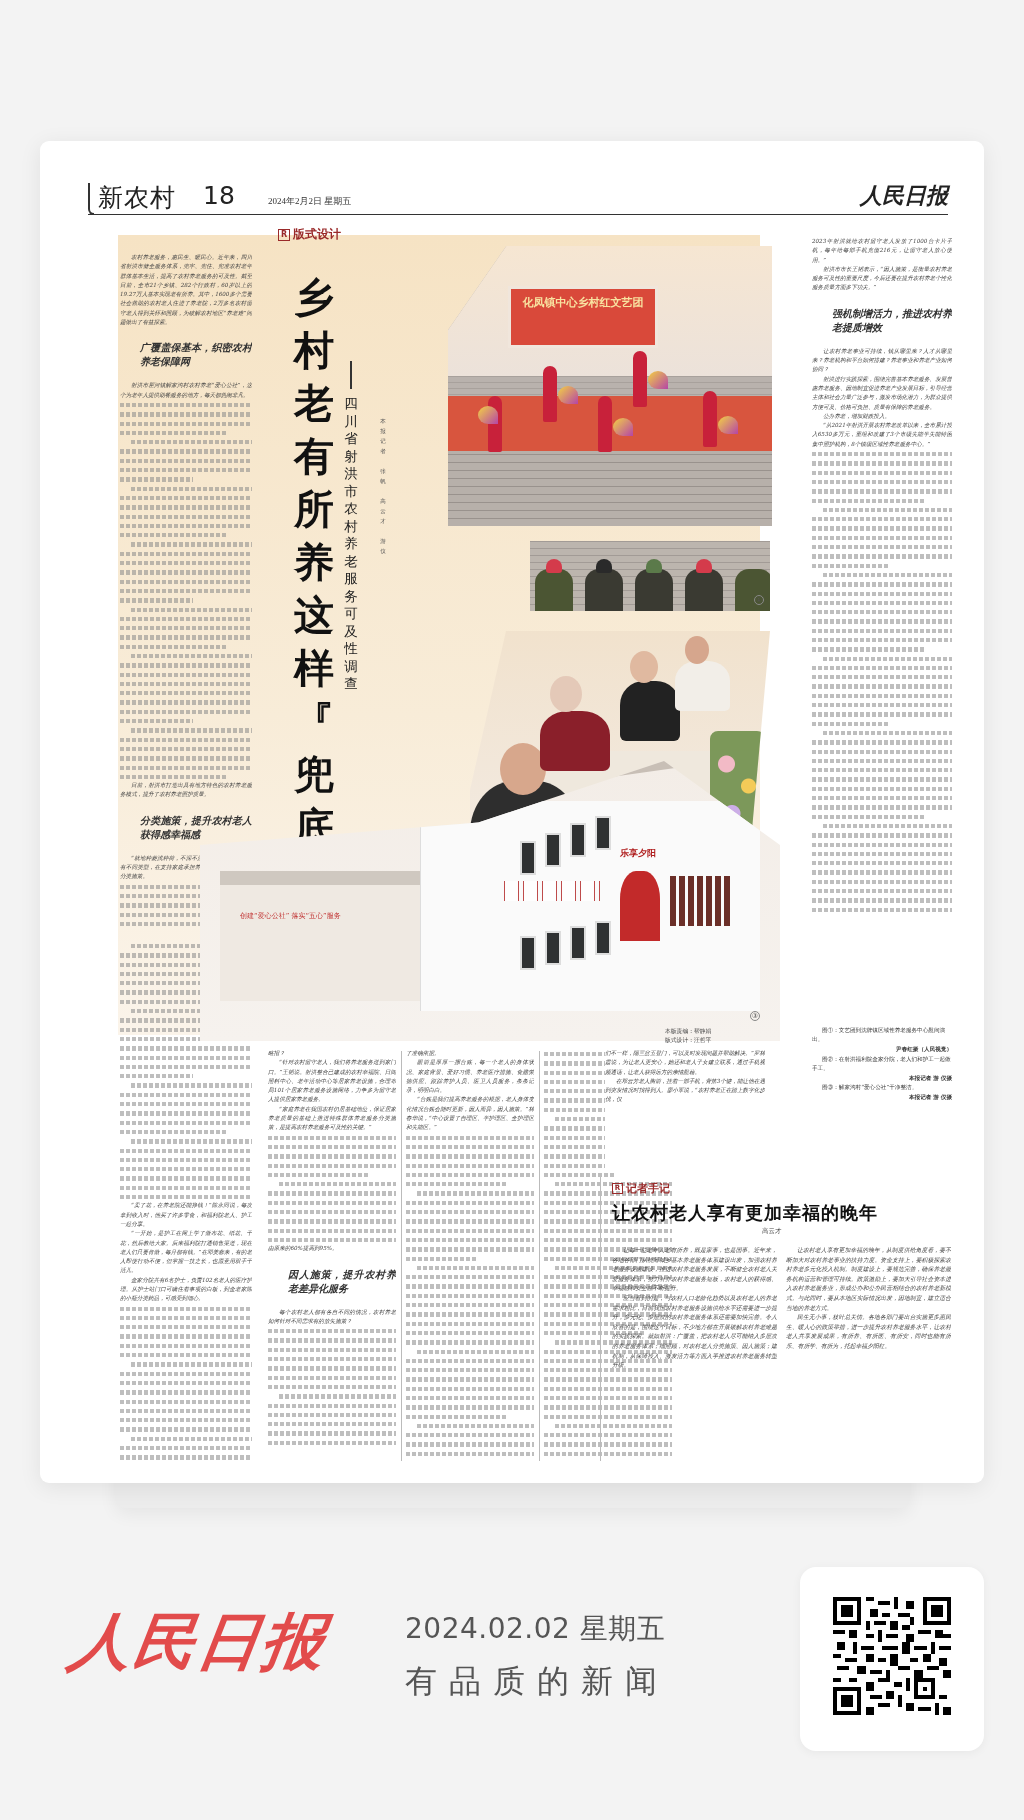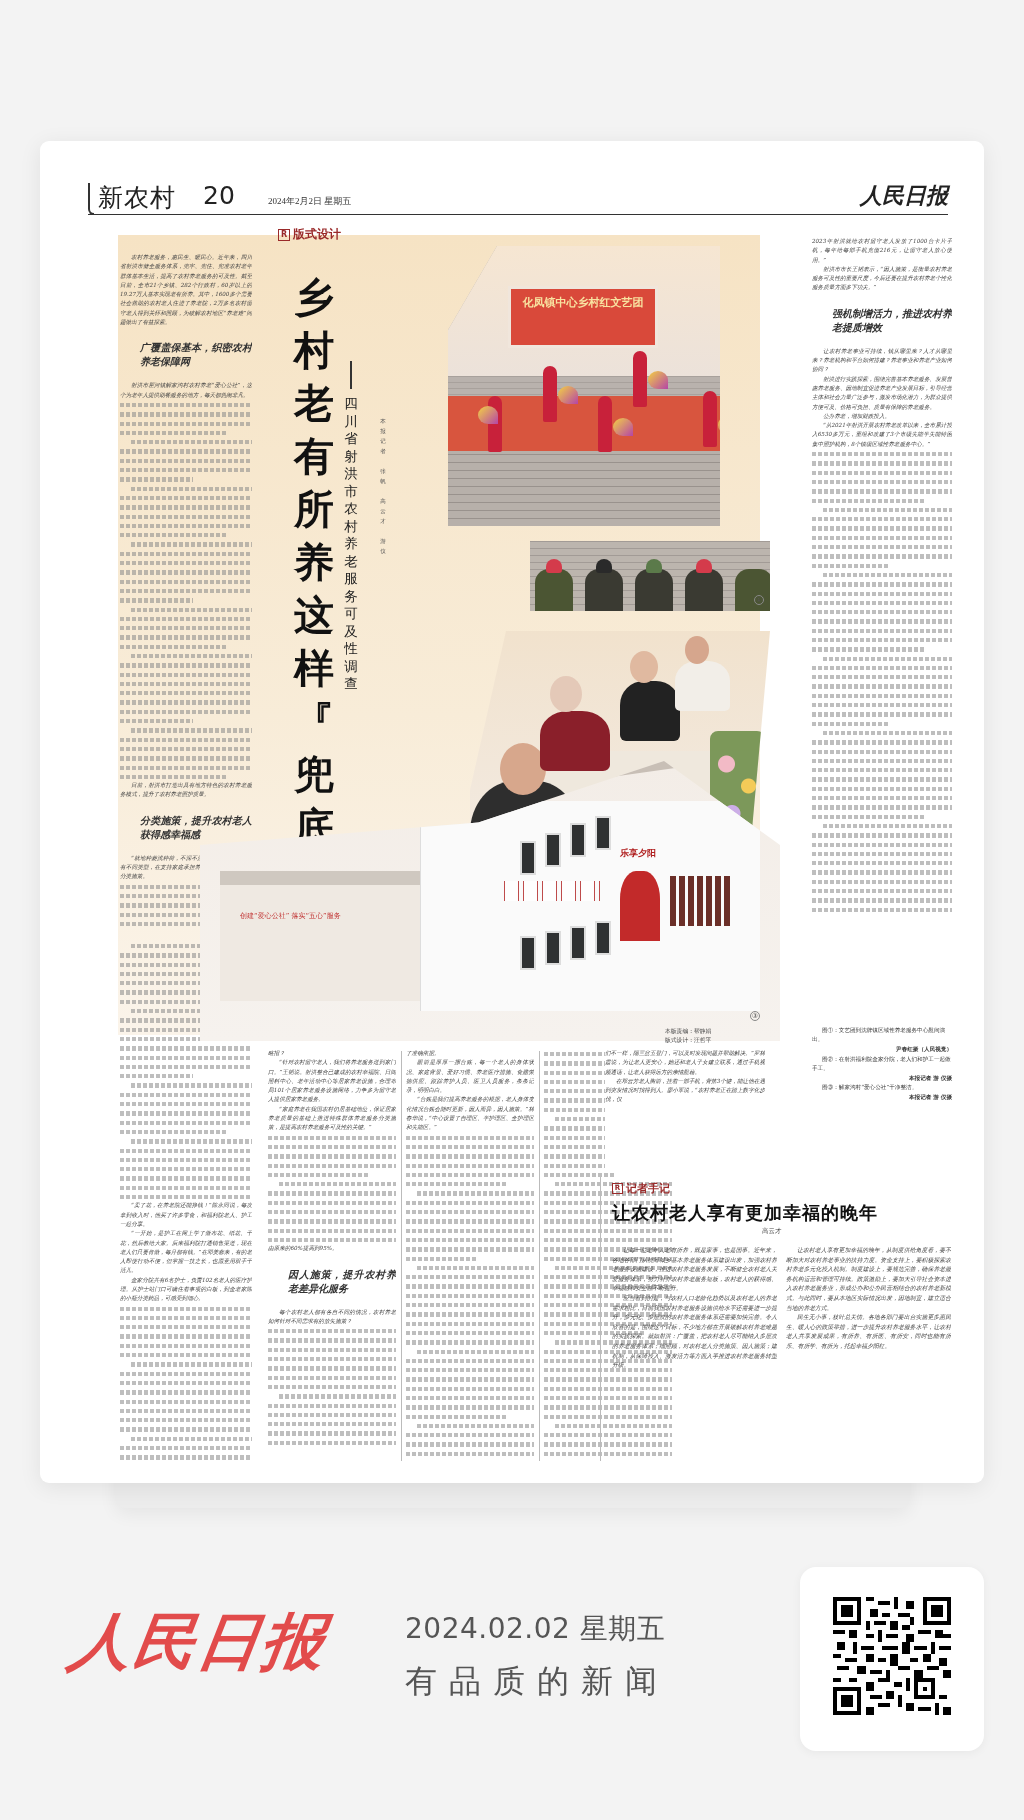--- a/index.html
+++ b/index.html
@@ -34,21 +34,21 @@
   .big-title { position: absolute; left: 252px; top: 130px; width: 44px; font-family: "DejaVu Sans", sans-serif; font-weight: bold; font-size: 40px; line-height: 53px; color: #111; text-align: center; }
   .big-title .ch { display: block; }
   .subtitle { position: absolute; left: 302px; top: 220px; width: 18px; font-family: "DejaVu Sans", sans-serif; font-size: 13.5px; line-height: 17.5px; color: #222; text-align: center; }
   .subtitle .ch { display: block; }
   .subtitle .dash { display: block; width: 1.5px; height: 28px; background: #333; margin: 0 auto 6px auto; }
   .byline { position: absolute; left: 338px; top: 275px; width: 10px; font-size: 5.5px; line-height: 10px; color: #555; text-align: center; }
   .byline .ch { display: block; }
 
   
   .photo { position: absolute; overflow: hidden; }
-  .photo-1 { left: 408px; top: 105px; width: 272px; height: 280px; clip-path: polygon(18% 0, 100% 0, 100% 100%, 0 100%, 0 30%); background:
+  .photo-1 { left: 408px; top: 105px; width: 324px; height: 280px; clip-path: polygon(18% 0, 100% 0, 100% 100%, 0 100%, 0 30%); background:
     linear-gradient(180deg, rgba(255,255,255,0) 0 40%, rgba(0,0,0,0) 40%),
     repeating-linear-gradient(0deg, #b9b2ad 0 5px, #a8a19c 5px 6px); }
   .photo-1 .banner { position: absolute; left: 60px; top: 40px; width: 150px; height: 62px; background: #d9493a; border: 3px solid #f0e6dc; color: #f8e2a0; font-family: "DejaVu Sans", sans-serif; font-weight: bold; font-size: 11px; text-align: center; padding-top: 6px; }
   .photo-1 .stage { position: absolute; left: 0; top: 150px; width: 100%; height: 60px; background: #d8553e; }
   .photo-1 .dancer { position: absolute; width: 14px; height: 56px; background: #c8213a; border-radius: 7px 7px 2px 2px; }
   .photo-1 .fan { position: absolute; width: 20px; height: 18px; border-radius: 50% 50% 0 50%; background: linear-gradient(135deg, #f4d243, #b545a6); }
   .photo-1 .wall { position: absolute; left: 0; top: 0; width: 100%; height: 130px; background: linear-gradient(180deg, #f6e6d2, #ece2da); }
   .photo-1 .plaza { position: absolute; left: 0; top: 205px; width: 100%; height: 75px; background: repeating-linear-gradient(0deg, #b7b0aa 0 7px, #99928d 7px 8px), #aaa; }
 
   .photo-2 { left: 490px; top: 400px; width: 240px; height: 70px; background: repeating-linear-gradient(0deg, #bcb5ae 0 6px, #a29b96 6px 7px); }
@@ -98,21 +98,21 @@
 </head>
 <body>
 
 <div class="stack-card"></div>
 
 <div class="card">
 
   <div class="pg-head">
     <div class="bracket"></div>
     <span class="section">新农村</span>
-    <span class="pageno">20</span>
+    <span class="pageno">18</span>
     <span class="date">2024年2月2日 星期五</span>
     <span class="brand">人民日报</span>
   </div>
 
   <div class="feature-bg"></div>
 
   <div class="col-text" style="left:80px; top:112px; width:132px; height:700px;">
     <p>农村养老服务，惠民生、暖民心。近年来，四川省射洪市健全服务体系，兜牢、兜住、兜准农村老年群体基本生活，提高了农村养老服务的可及性。截至目前，全市21个乡镇、282个行政村，60岁以上的19.27万人基本实现老有所养。其中，1600多个需要社会救助的农村老人住进了养老院，2万多名农村留守老人得到关怀和照顾，为破解农村地区“养老难”问题做出了有益探索。</p>
     <div class="subhead">广覆盖保基本，织密农村养老保障网</div>
     <p>射洪市瞿河镇解家沟村农村养老“爱心公社”，这个为老年人提供助餐服务的地方，每天都热闹非凡。</p>

